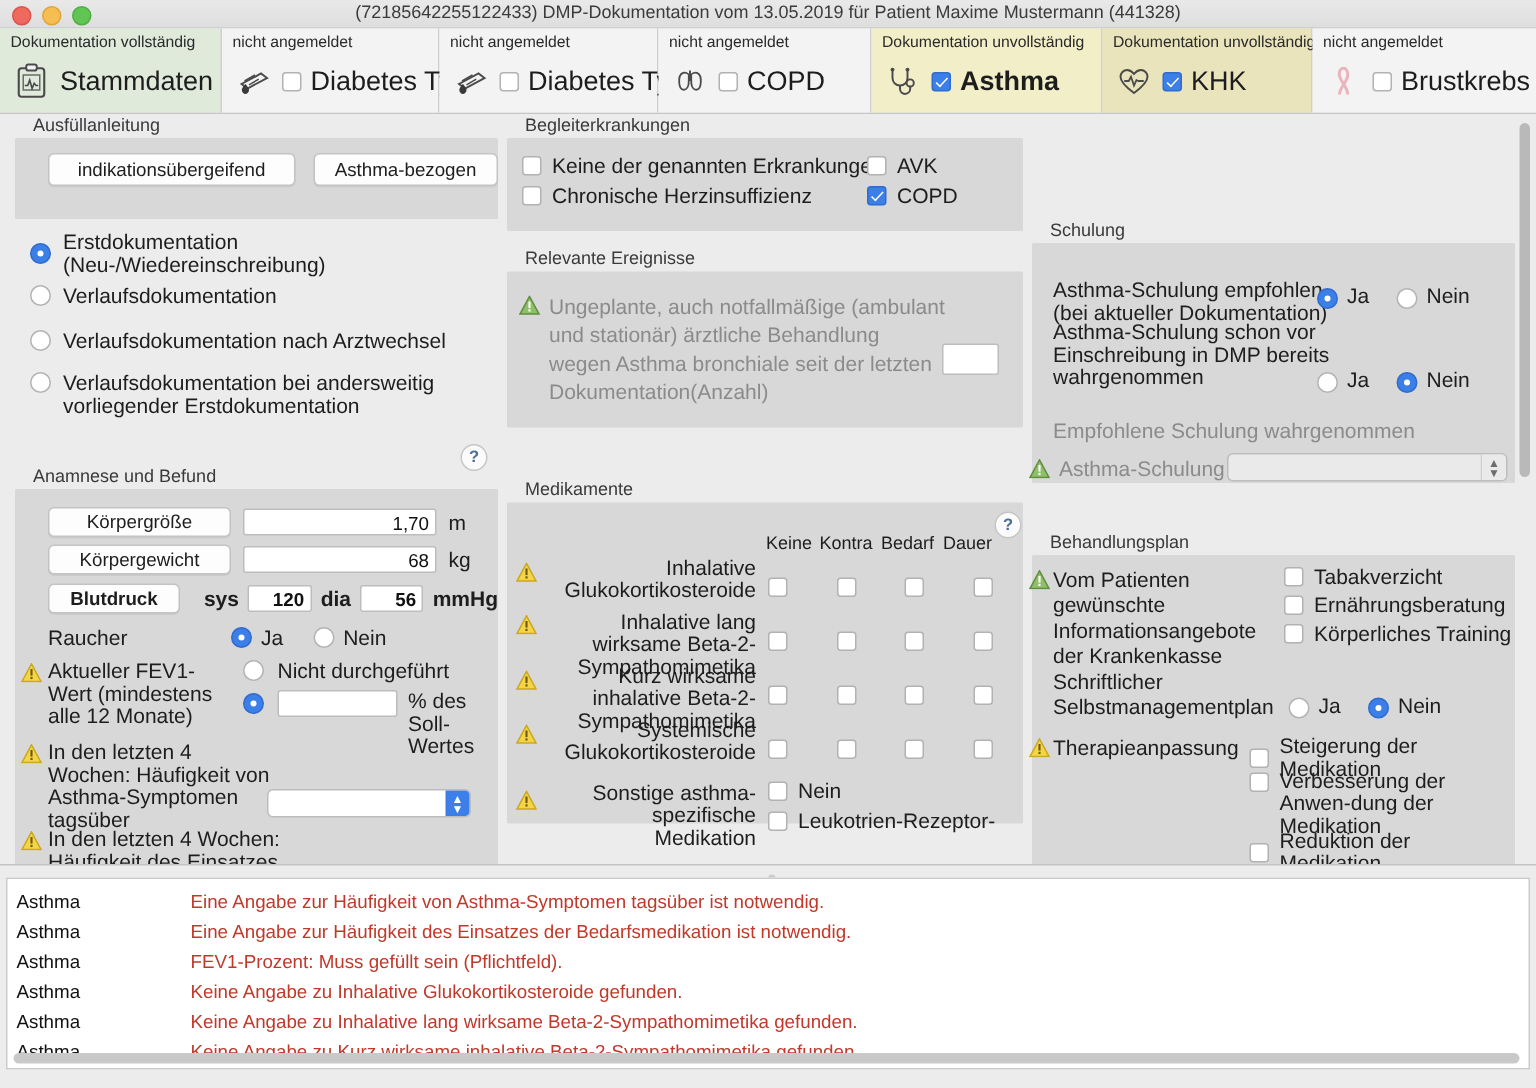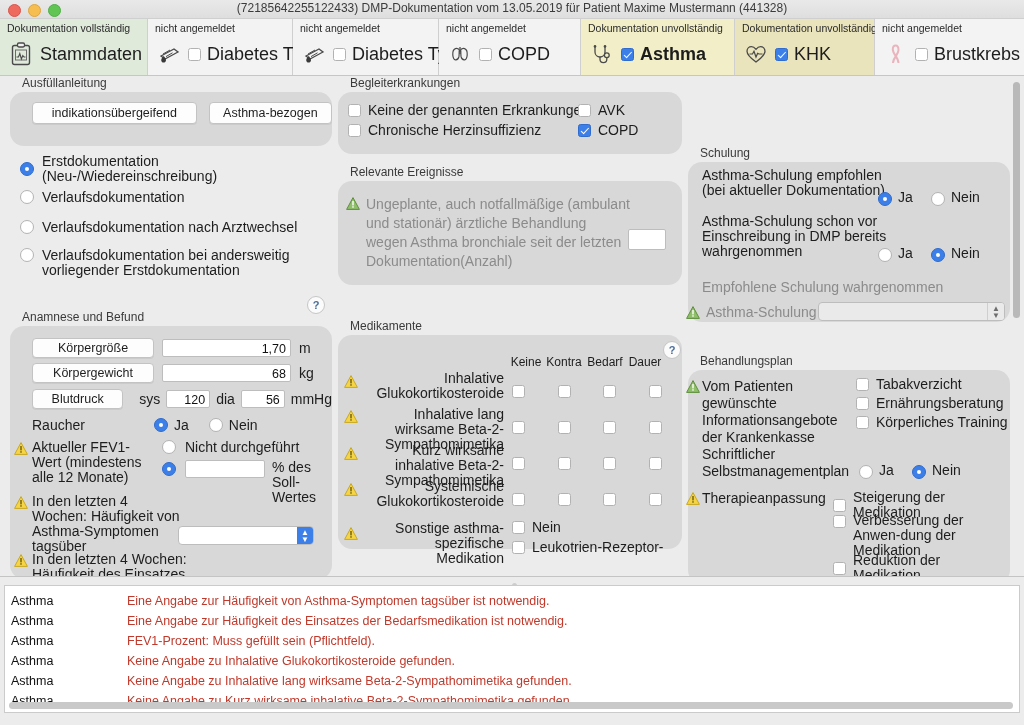--- a/index.html
+++ b/index.html
@@ -59,21 +59,21 @@
     content:"";position:absolute;left:3.6px;top:1px;width:3.2px;height:6.6px;
     border:solid #fff;border-width:0 1.8px 1.8px 0;transform:rotate(43deg);
   }
   
   .content{
     position:relative;height:500px;overflow:hidden;background:#ececec;
     border-bottom:1px solid #c4c4c4;
   }
   .col{position:absolute;top:0;}
   .grouplabel{font-size:12px;color:#3a3a3a;margin:0 0 2px 12px;}
-  .panel{background:#d8d8d8;border-radius:14px;box-sizing:border-box;}
+  .panel{background:#d8d8d8;border-radius:1px;box-sizing:border-box;}
   
   .rb{
     width:14px;height:14px;border-radius:50%;background:#fff;
     border:1px solid #b3b3b3;box-sizing:border-box;flex:0 0 14px;
     display:inline-block;vertical-align:middle;position:relative;
   }
   .rb.on{background:#3c7fe8;border-color:#2f6ccd;}
   .rb.on::after{
     content:"";position:absolute;left:4px;top:4px;width:4px;height:4px;
     border-radius:50%;background:#fff;
@@ -290,21 +290,21 @@
         <div class="field" style="width:129px">1,70</div>
         <span class="lbl">m</span>
       </div>
 
       <div class="row" style="gap:8px;padding-left:22px;height:26px;">
         <div class="pillbtn" style="width:108px;padding:2px 6px;">Körpergewicht</div>
         <div class="field" style="width:129px">68</div>
         <span class="lbl">kg</span>
       </div>
 
-      <div class="row" style="gap:6px;padding-left:22px;height:26px;">
+      <div class="row" style="gap:6px;padding-left:22px;height:26px;font-weight:bold;">
         <div class="pillbtn" style="width:82px;padding:2px 6px;">Blutdruck</div>
         <span class="lbl" style="margin-left:10px">sys</span>
         <div class="field" style="width:46px">120</div>
         <span class="lbl">dia</span>
         <div class="field" style="width:46px">56</div>
         <span class="lbl">mmHg</span>
       </div>
 
       <div class="row" style="gap:6px;padding-left:22px;height:26px;">
         <span class="lbl" style="width:108px">Raucher</span>
@@ -463,21 +463,21 @@
         <span class="cb"></span>
         <span class="lbl">Leukotrien-Rezeptor-</span>
       </div>
     </div>
   </div>
 
   <div class="col" style="left:688px;width:322px;">
 
     <div class="grouplabel" style="margin-top:70px">Schulung</div>
     <div class="panel" style="height:160px;position:relative;">
-      <div class="lbl" style="position:absolute;left:14px;top:6px;width:190px;">Asthma-Schulung empfohlen (bei aktueller Dokumentation)</div>
+      <div class="lbl" style="position:absolute;left:14px;top:24px;width:190px;">Asthma-Schulung empfohlen (bei aktueller Dokumentation)</div>
       <span class="rb on" style="position:absolute;left:190px;top:30px;"></span>
       <span class="lbl" style="position:absolute;left:210px;top:28px;">Ja</span>
       <span class="rb" style="position:absolute;left:243px;top:30px;"></span>
       <span class="lbl" style="position:absolute;left:263px;top:28px;">Nein</span>
 
       <div class="lbl" style="position:absolute;left:14px;top:52px;width:190px;">Asthma-Schulung schon vor Einschreibung in DMP bereits wahrgenommen</div>
       <span class="rb" style="position:absolute;left:190px;top:86px;"></span>
       <span class="lbl" style="position:absolute;left:210px;top:84px;">Ja</span>
       <span class="rb on" style="position:absolute;left:243px;top:86px;"></span>
       <span class="lbl" style="position:absolute;left:263px;top:84px;">Nein</span>

